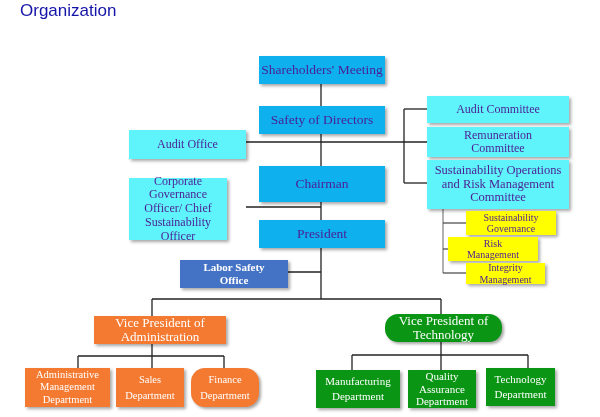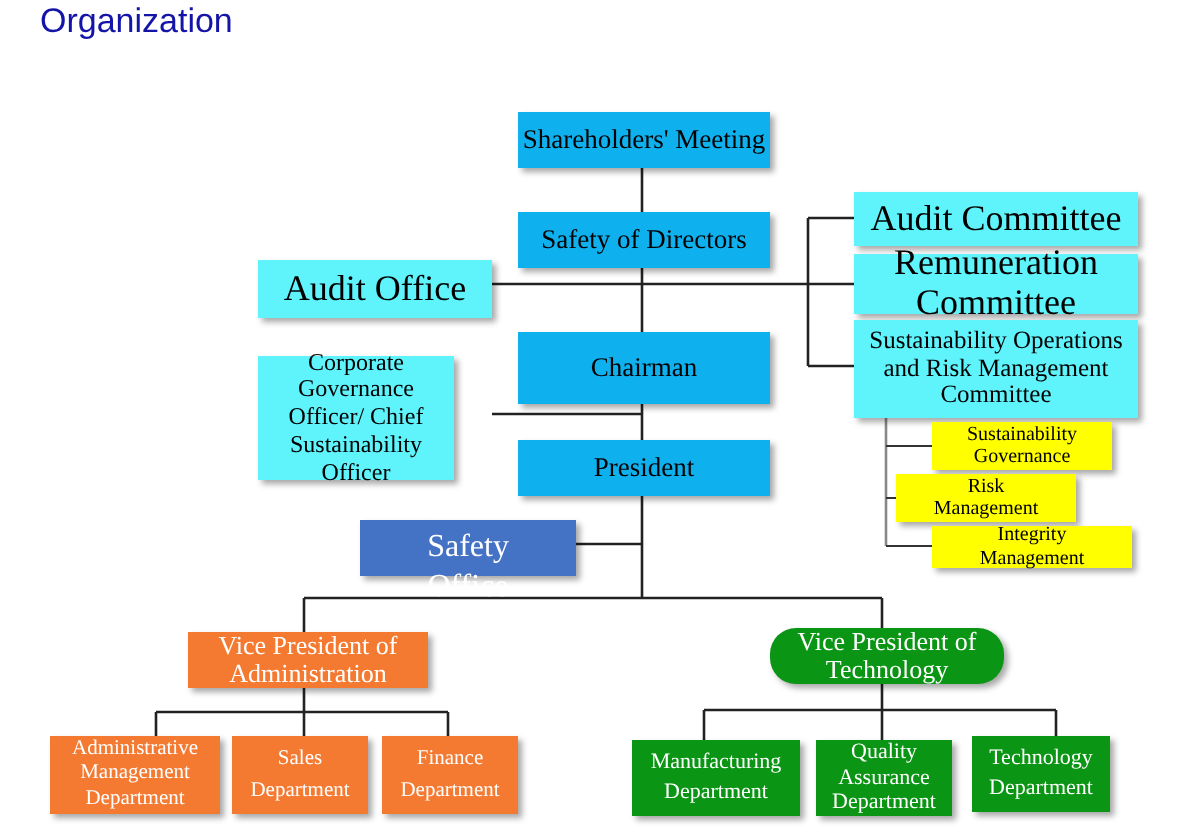--- a/index.html
+++ b/index.html
@@ -8,28 +8,28 @@
     }
     .title {
       position: absolute; left: 20px; top: 1px;
       font-family: "Liberation Sans", sans-serif; font-weight: normal; font-size: 17px;
       color: #1414a8;
     }
     svg.lines { position: absolute; left: 0; top: 0; }
     .box {
       position: absolute; box-sizing: border-box;
       display: flex; align-items: center; justify-content: center; text-align: center;
-      font-family: "Liberation Serif", serif; color: #000000;
+      font-family: "Liberation Serif", serif; color: #4c1d95;
       box-shadow: 2px 2px 3px rgba(0,0,0,0.35);
       line-height: 1.1;
     }
     .blue { background: #0fb0ee; font-size: 13.5px; }
-    .cyan { background: #5ff3fb; font-size: 18px; }
+    .cyan { background: #5ff3fb; font-size: 12px; }
     .yellow { background: #ffff00; font-size: 10px; line-height: 1.15; }
-    .navy { background: #4472c4; color: #fff; font-size: 16px; line-height: 1.2; }
+    .navy { background: #4472c4; color: #fff; font-size: 11px; line-height: 1.2; font-weight: bold; }
     .orange { background: #f47a32; color: #fff; font-size: 13px; line-height: 1.1; }
     .orange.small { font-size: 10.5px; line-height: 1.45; }
     .green { background: #0b9514; color: #fff; font-size: 13px; line-height: 1.05; }
     .green.small { font-size: 11px; line-height: 1.4; }
   </style>
 </head>
 <body>
 
 <div class="title">Organization</div>
 
@@ -76,27 +76,27 @@
 <div class="box blue" style="left:259px;top:106px;width:126px;height:28px;">Safety of Directors</div>
 <div class="box blue" style="left:259px;top:166px;width:126px;height:36px;">Chairman</div>
 <div class="box blue" style="left:259px;top:220px;width:126px;height:28px;">President</div>
 
 <div class="box cyan" style="left:427px;top:96px;width:142px;height:27px;">Audit Committee</div>
 <div class="box cyan" style="left:427px;top:127px;width:142px;height:30px;padding:12px 20px;font-family:Liberation Serif, serif;">Remuneration Committee</div>
 <div class="box cyan" style="left:427px;top:160px;width:142px;height:49px;font-size:12.5px;padding:16px 4px;">Sustainability Operations and Risk Management Committee</div>
 
 <div class="box yellow" style="left:466px;top:211px;width:90px;height:24px;padding:0 12px;">Sustainability Governance</div>
 <div class="box yellow" style="left:448px;top:237px;width:90px;height:24px;padding:0 14px;">Risk Management</div>
-<div class="box yellow" style="left:466px;top:263px;width:100px;height:21px;padding:0 14px;">Integrity Management</div>
+<div class="box yellow" style="left:466px;top:263px;width:79px;height:21px;padding:0 14px;">Integrity Management</div>
 
 <div class="box cyan" style="left:129px;top:130px;width:117px;height:29px;">Audit Office</div>
 <div class="box cyan" style="left:129px;top:178px;width:98px;height:62px;font-size:12px;line-height:1.15;padding:0 6px;">Corporate Governance Officer/ Chief Sustainability Officer</div>
 <div class="box navy" style="left:180px;top:260px;width:108px;height:28px;padding:0 20px;">Labor Safety Office</div>
 
-<div class="box orange" style="left:94px;top:316px;width:120px;height:28px;padding:12px 4px;">Vice President of Administration</div>
+<div class="box orange" style="left:94px;top:316px;width:132px;height:28px;padding:12px 4px;">Vice President of Administration</div>
 <div class="box orange small" style="left:25px;top:368px;width:85px;height:39px;line-height:1.2;padding:0 4px;">Administrative Management Department</div>
 <div class="box orange small" style="left:116px;top:368px;width:68px;height:39px;padding:0 6px;">Sales Department</div>
-<div class="box orange small" style="left:191px;top:368px;width:68px;height:39px;padding:0 6px;">Finance Department</div>
+<div class="box orange small" style="left:191px;top:368px;width:68px;height:39px;padding:0 6px;border-radius:14px;">Finance Department</div>
 
 <div class="box green" style="left:385px;top:314px;width:117px;height:28px;padding:0 6px;border-radius:13px;">Vice President of Technology</div>
 <div class="box green small" style="left:316px;top:370px;width:84px;height:38px;padding:0 2px;">Manufacturing Department</div>
 <div class="box green small" style="left:408px;top:370px;width:68px;height:38px;line-height:1.15;padding:0 4px;">Quality Assurance Department</div>
 <div class="box green small" style="left:486px;top:368px;width:69px;height:38px;padding:0 4px;">Technology Department</div>
 
 </body></html>

